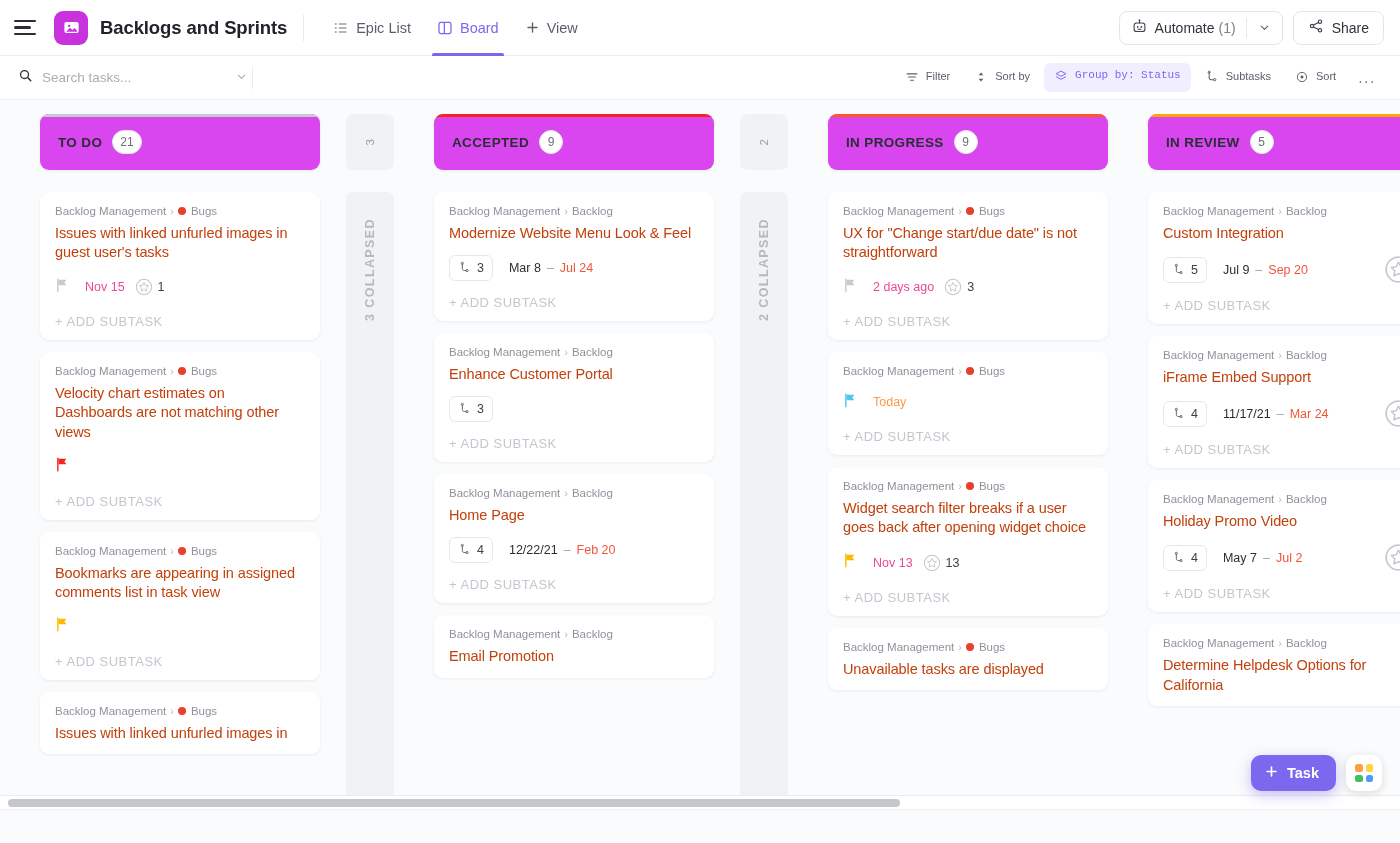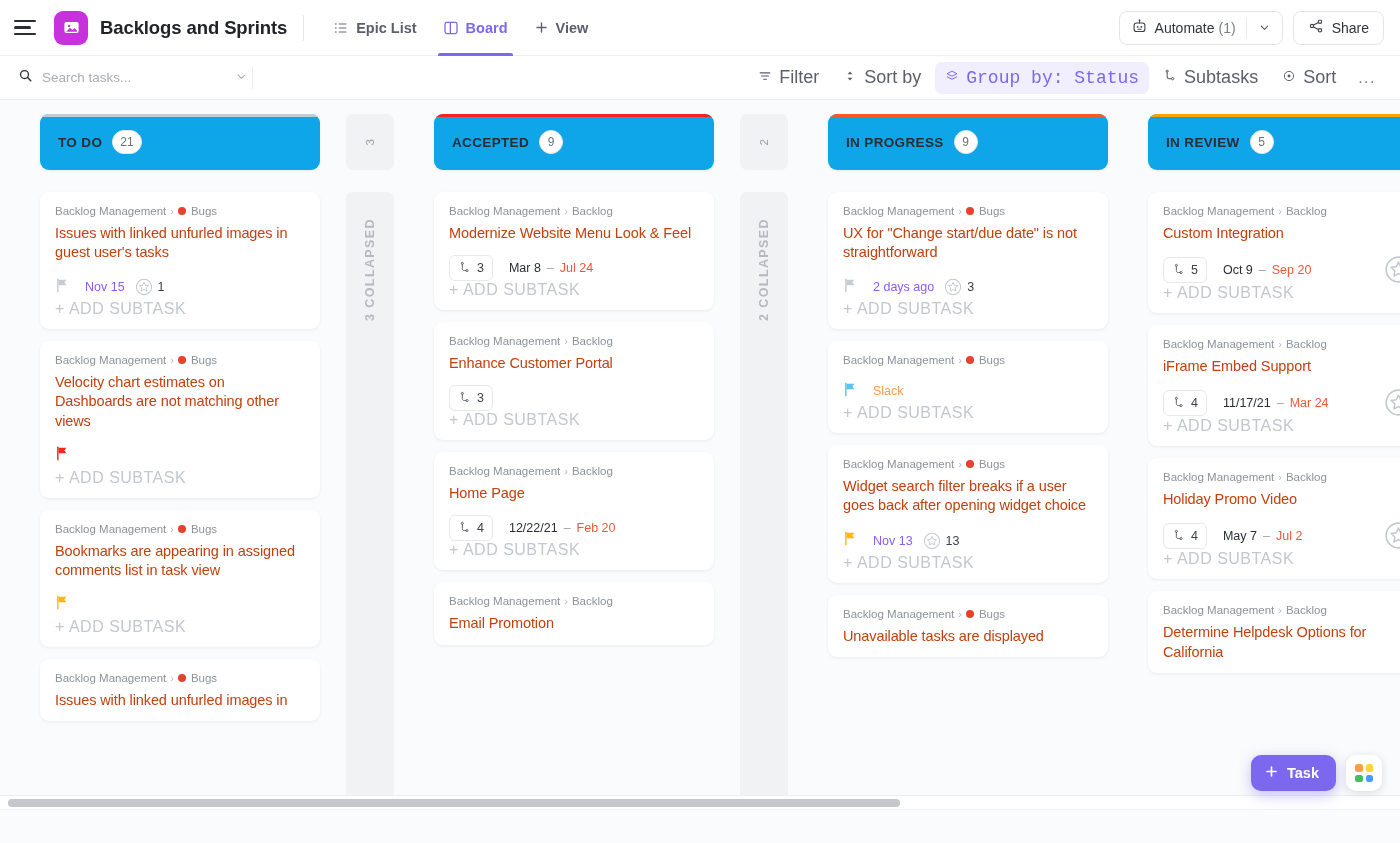--- a/index.html
+++ b/index.html
@@ -34,21 +34,21 @@
   }
   .applogo svg { display:block; }
 
   .apptitle { font-size: 18.5px; font-weight: 700; letter-spacing: -0.1px; color:#20232a; }
 
   .vdiv { width:1px; height:26px; background:#e6e8eb; margin: 0 16px; }
 
   .viewtabs { display:flex; align-items:center; height:56px; }
   .viewtab {
     display:flex; align-items:center; gap:7px;
-    font-size:14.5px; color:#5a5f6b; font-weight:700;
+    font-size:14.5px; color:#5a5f6b; font-weight:400;
     padding: 0 13px; height:56px; position:relative; cursor:pointer;
   }
   .viewtab.active { color:#7b68ee; }
   .viewtab.active::after {
     content:""; position:absolute; left:8px; right:8px; bottom:0;
     height:3px; background:#7b68ee; border-radius:2px 2px 0 0;
   }
   .viewtab .ic { display:flex; align-items:center; }
 
   .spacer { flex:1; }
@@ -81,42 +81,42 @@
     border:none; outline:none; font-size:13.5px; font-family:inherit;
     color:#2a2e34; width:160px; background:transparent;
   }
   .search input::placeholder { color:#a9adb5; }
   .search .chev { margin-left:auto; }
   .tdiv { width:1px; height:22px; background:#e9eaee; margin-left:4px; }
 
   .tools { display:flex; align-items:center; gap:4px; margin-left:auto; }
   .tool {
     display:flex; align-items:flex-start; gap:7px;
-    font-size:18px; color:#5a5f6b; font-weight:500;
+    font-size:11px; color:#5a5f6b; font-weight:500;
     padding: 6px 10px; border-radius:7px; cursor:pointer;
   }
   .tool.on { color:#7b68ee; background:#f1eeff;font-family:Liberation Mono, monospace; }
   .dots { padding: 6px 8px; cursor:pointer; color:#7b8089; letter-spacing:1.5px; font-size:16px; line-height:10px; }
 
   
   .board {
     position:relative; height: 843px - 100px;
     height: 743px;
     background:#fafbfc;
     overflow:hidden;
   }
   .lanes {
     display:flex; align-items:flex-start; gap:0;
     padding: 14px 0 0 0; height:100%;
   }
   .lane { width: 280px; margin-left:40px; flex:none; height:100%; display:flex; flex-direction:column;}
   .lane:first-child { margin-left:40px; }
 
   .lane-head {
-    background:#0ea5e9; border-radius:9px; height:56px;
+    background:#d946ef; border-radius:9px; height:56px;
     display:flex; align-items:center; padding: 0 18px;
     box-shadow: 0 1px 3px rgba(20,23,28,.07);
     position:relative; overflow:hidden; flex:none;
   }
   .lane-head::before {
     content:""; position:absolute; left:0; right:0; top:0; height:3px;
     background: var(--accent, #c6cad1);
   }
   .lane-name { font-size:13.5px; font-weight:700; letter-spacing:.35px; color:#2a2e34; }
   .lane-count {
@@ -160,30 +160,30 @@
   .meta { display:flex; align-items:center; gap:10px; margin-top:12px; min-height:26px; }
 
   .subbadge {
     display:inline-flex; align-items:center; gap:5px;
     border:1px solid #e6e8ec; border-radius:6px; height:26px; padding: 0 8px;
     font-size:12.5px; color:#3c414a;
   }
   .datepill { font-size:12.5px; color:#2a2e34; display:flex; align-items:center; gap:6px; margin-left:6px; }
   .datepill .dash { color:#9aa0a8; }
   .datepill .end { color:#f0563a; }
-  .datepill.single { color:#8b5cf6; }
+  .datepill.single { color:#ec4899; }
   .datepill.soft { color:#fd9a49; }
 
   .flag { width:14px; height:15px; flex:none; }
   .pts { display:flex; align-items:center; gap:5px; font-size:12.5px; color:#3c414a; }
   .star-sm { width:18px; height:18px; }
   .avatar-star { width:29px; height:29px; margin-left:auto; }
 
   .addsub {
-    font-size:16px; letter-spacing:.5px; color:#c3c7ce;
+    margin-top:14px; font-size:13px; letter-spacing:.5px; color:#c3c7ce;
     font-weight:500; cursor:pointer;
   }
 
   
   .hscroll-track {
     position:absolute; left:0; right:0; bottom:34px; height:14px;
     border-top:1px solid #ebecef; background:#fff;
   }
   .hscroll-thumb {
     position:absolute; left:8px; top:3px; width:892px; height:8px;
@@ -574,21 +574,21 @@
             <div class="crumb">
         <span>Backlog Management</span>
         <span class="sep">›</span>
         <span class="seg2"><span class="dot"></span>Bugs</span>
      </div>
      <div class="meta">
               <span><svg class="flag" viewBox="0 0 16 18" fill="none">
     <path d="M3 1.4v15.2" stroke="#55c4f0" stroke-width="1.7" stroke-linecap="round"></path>
     <path d="M3.9 2.1h9.4l-2.5 3.3 2.5 3.3H3.9z" fill="#55c4f0"></path>
                 </svg></span>
-              <span class="datepill soft">Slack</span>
+              <span class="datepill soft">Today</span>
             </div>
             <div class="addsub">+ ADD SUBTASK</div>
           </div>
           <div class="card">
             <div class="crumb">
         <span>Backlog Management</span>
         <span class="sep">›</span>
         <span class="seg2"><span class="dot"></span>Bugs</span>
      </div>
      <div class="ctitle">Widget search filter breaks if a user goes back after opening widget choice</div>
@@ -634,21 +634,21 @@
      <div class="meta">
               <span class="subbadge">
                 <svg width="14" height="14" viewBox="0 0 20 20" fill="none">
     <path d="M6.2 4.4v6.4c0 1.8 1.1 2.8 2.8 2.8h2.6" stroke="#5a5f6b" stroke-width="1.4" stroke-linecap="round" fill="none"></path>
     <circle cx="6.2" cy="3.4" r="1.5" stroke="#5a5f6b" stroke-width="1.3"></circle>
     <circle cx="12.9" cy="13.7" r="1.6" stroke="#5a5f6b" stroke-width="1.3"></circle>
                 </svg>
                 <span>5</span>
               </span>
               <span class="datepill">
-         <span>Oct 9</span>
+         <span>Jul 9</span>
          <span class="dash">–</span>
          <span class="end">Sep 20</span>
               </span>
               <span style="margin-left:auto;display:flex">
                 <svg class="avatar-star" viewBox="0 0 24 24" fill="none">
     <circle cx="12" cy="12" r="10.2" stroke="#c3c7ce" stroke-width="1.35"></circle>
     <path d="M12 5.9l1.85 3.85 4.2.55-3.06 2.9.78 4.15L12 15.4l-3.77 1.95.78-4.15-3.06-2.9 4.2-.55L12 5.9z" stroke="#c3c7ce" stroke-width="1.25" stroke-linejoin="round" fill="none"></path>
                 </svg>
               </span>
             </div>

